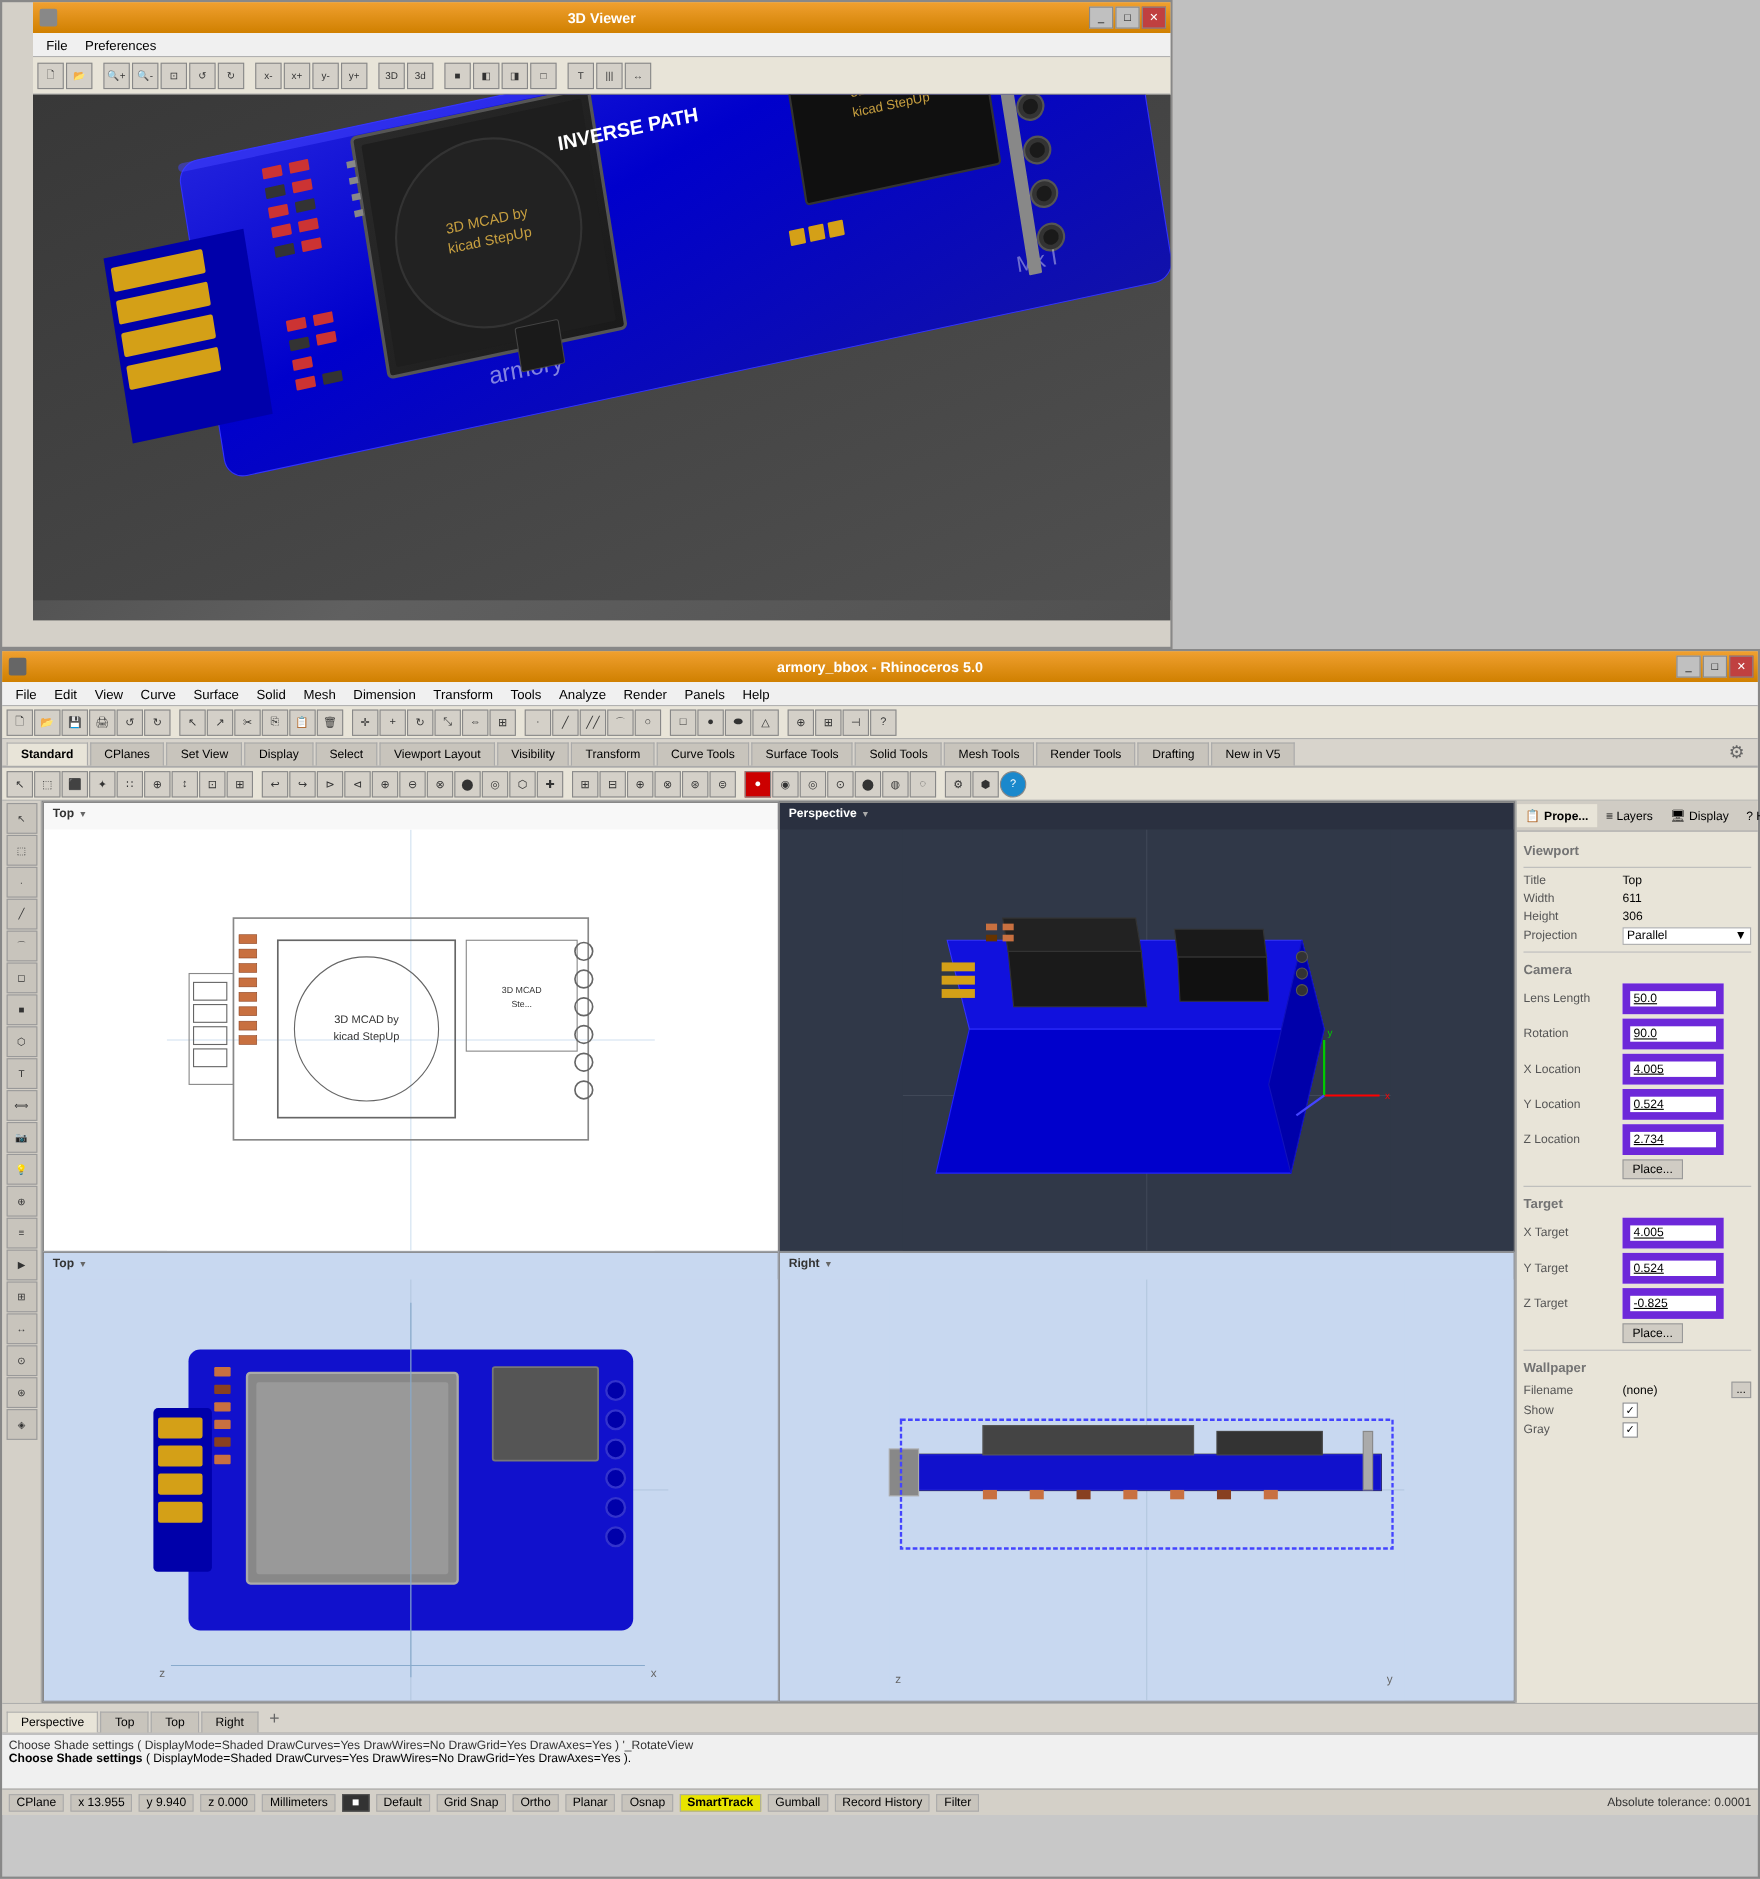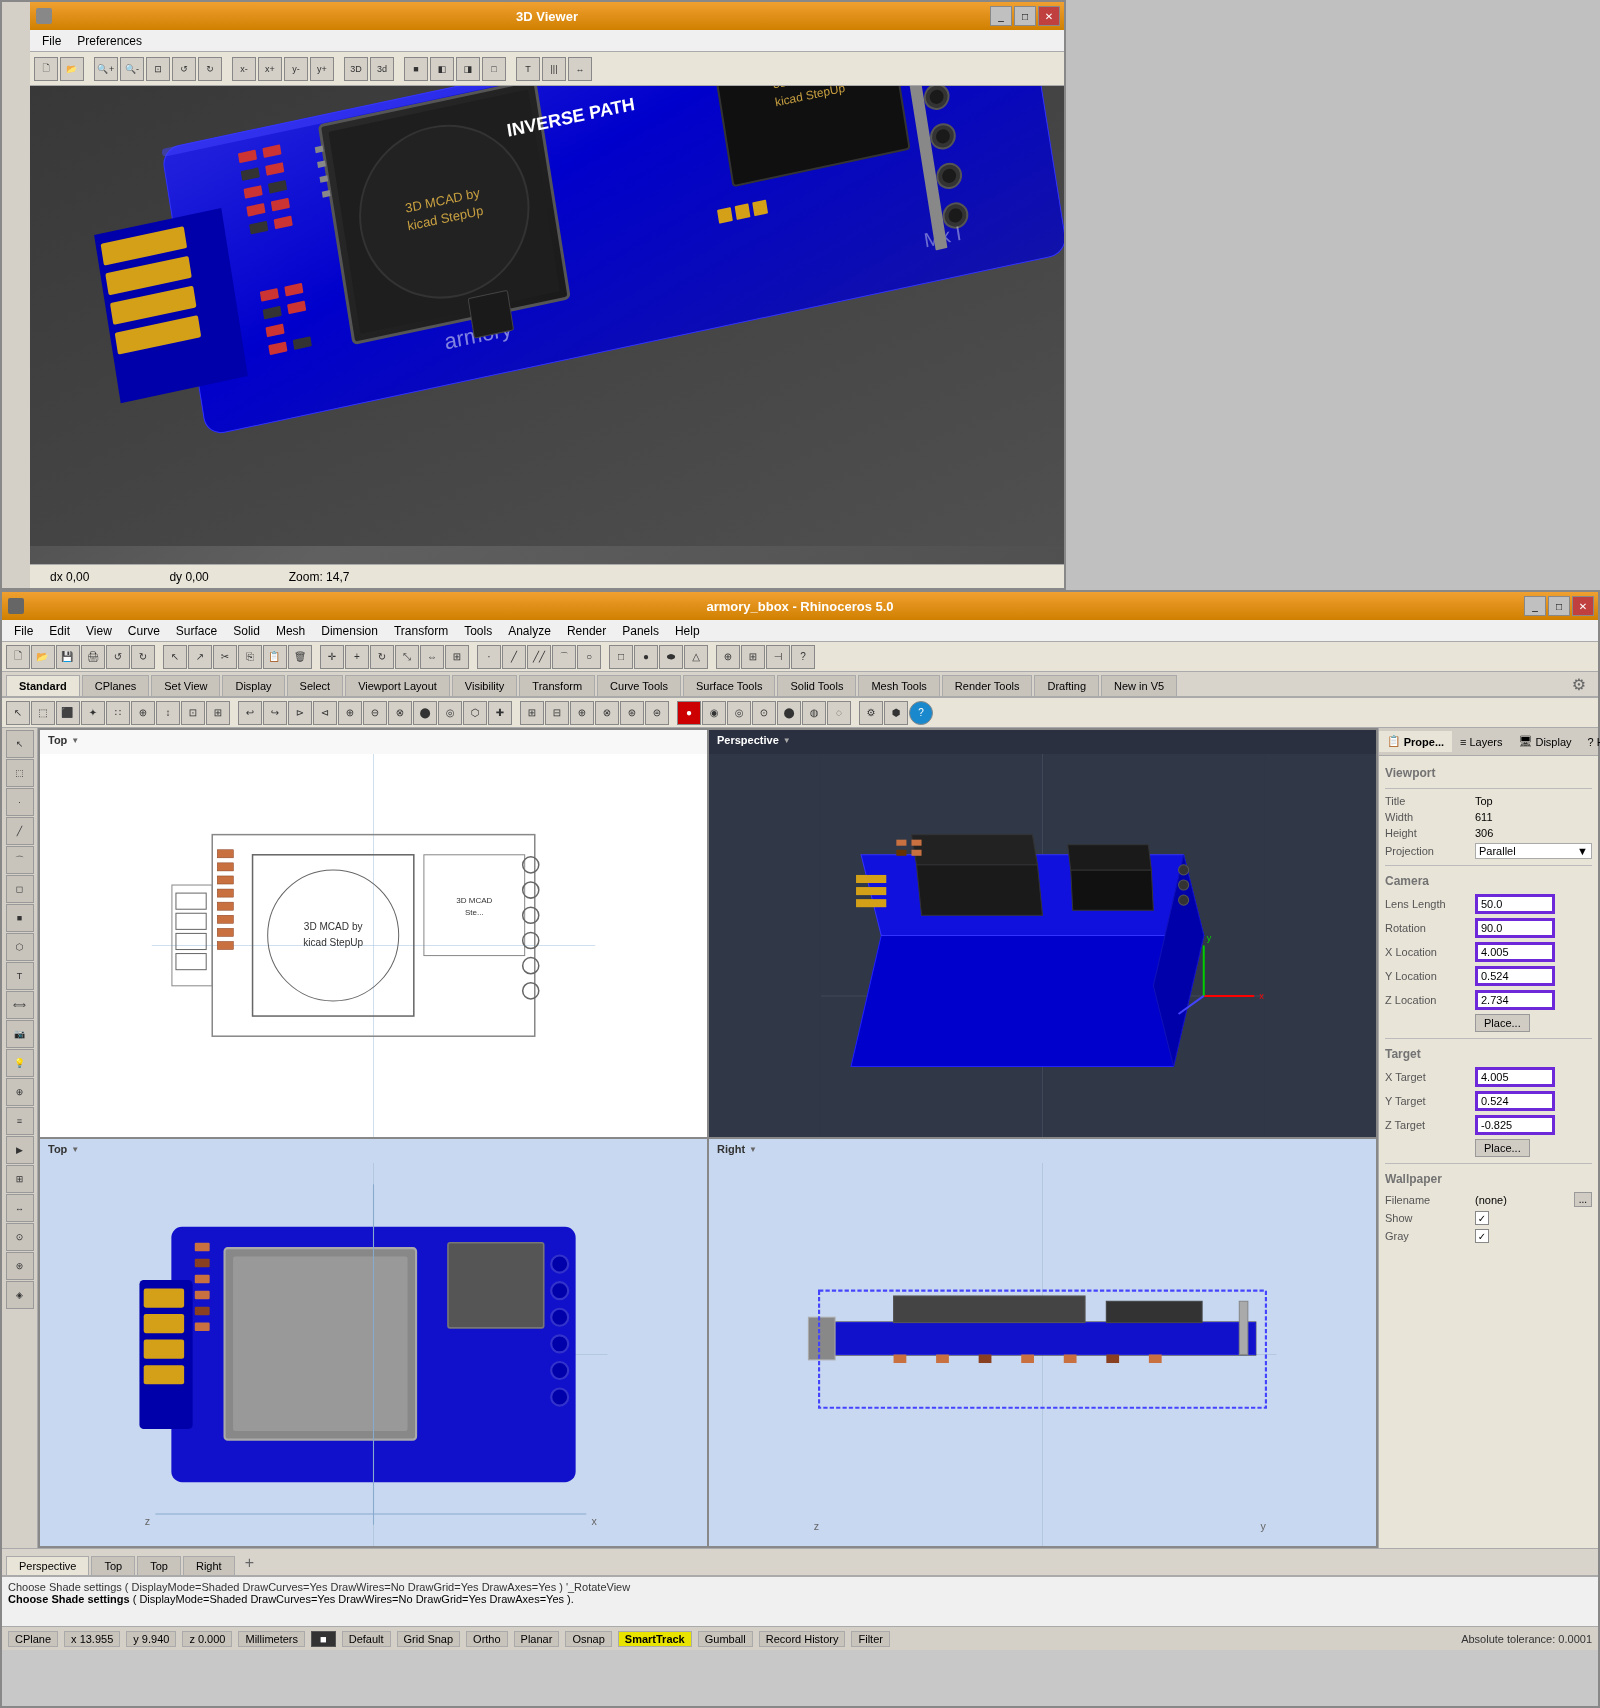--- a/index.html
+++ b/index.html
@@ -254,25 +254,26 @@
     }
     .prop-label {
       width: 90px; color: #555;
       flex-shrink: 0;
     }
     .prop-value {
       flex: 1;
       color: #000;
     }
     .prop-input {
-      width: 80px;
+      width: 92px;
       background: white;
-      border: 3px solid #6d28d9;
+      border: 7px solid #6d28d9;
       padding: 1px 3px;
       font-size: 11px;
+      text-decoration: underline;
     }
     .prop-dropdown {
       display: flex; align-items: center;
       background: white; border: 1px solid #aaa;
       padding: 1px 3px; font-size: 11px;
       flex: 1;
     }
     .prop-btn {
       background: #d0ccc4;
       border: 1px solid #999;
@@ -524,25 +525,20 @@
 
         <rect x="830" y="40" width="12" height="240" fill="#888" rx="1"></rect>
 
         <rect x="620" y="195" width="14" height="14" fill="#d4a017" rx="1"></rect>
         <rect x="638" y="195" width="14" height="14" fill="#d4a017" rx="1"></rect>
         <rect x="656" y="195" width="14" height="14" fill="#d4a017" rx="1"></rect>
 
         <rect x="360" y="230" width="40" height="40" fill="#1a1a1a" stroke="#444" stroke-width="1" rx="2"></rect>
       </g>
     </svg>
-  </div>
-  <div id="viewer-statusbar">
-    <span>dx 0,00</span>
-    <span>dy 0,00</span>
-    <span>Zoom: 14,7</span>
   </div>
 </div>
 
 <div id="rhino-window">
   <div id="rhino-titlebar">
     <div id="rhino-titlebar-icon"></div>
     <span id="rhino-title">armory_bbox - Rhinoceros 5.0</span>
     <div id="rhino-titlebar-controls">
       <div class="win-btn">_</div>
       <div class="win-btn">□</div>

